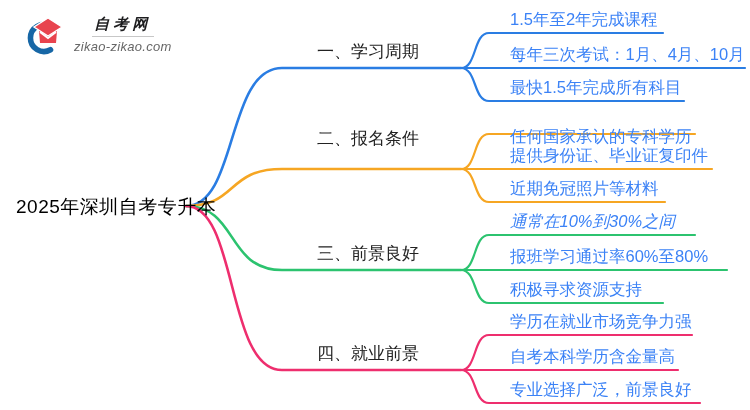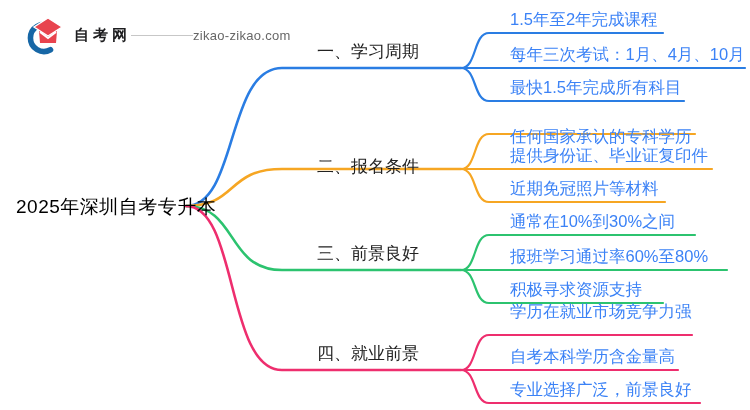--- a/index.html
+++ b/index.html
@@ -7,30 +7,30 @@
     position:relative;width:750px;height:410px;background:#ffffff;
     font-family:"Liberation Sans","DejaVu Sans",sans-serif;
     overflow:hidden;color:#222;
   }
   .stage svg.connectors{position:absolute;left:0;top:0;}
   .node{position:absolute;white-space:nowrap;line-height:1.2;}
   .central-topic{left:16px;top:196px;font-size:19px;color:#000000;letter-spacing:0.5px;}
   .branch-label{font-size:17px;left:368px;transform:translateX(-50%);color:#222;margin-top:8px;}
   .leaf-label{font-size:16.5px;left:510px;color:#3b82f6;}
   
-  .bl-0{bottom:348px;} .bl-1{bottom:233px;} .bl-2{bottom:146px;} .bl-3{bottom:46px;}
+  .bl-0{bottom:348px;} .bl-1{bottom:261px;} .bl-2{bottom:146px;} .bl-3{bottom:46px;}
   
   .lf-0-0{bottom:380px;} .lf-0-1{bottom:345px;} .lf-0-2{bottom:312px;}
   .lf-1-0{bottom:263px;} .lf-1-1{bottom:244px;} .lf-1-2{bottom:211px;}
-  .lf-2-0{bottom:178px;} .lf-2-1{bottom:143px;} .lf-2-2{bottom:110px;}
-  .lf-3-0{bottom:88px;}  .lf-3-1{bottom:43px;}  .lf-3-2{bottom:10px;}
+  .lf-2-0{bottom:178px;font-style:italic;} .lf-2-1{bottom:143px;} .lf-2-2{bottom:110px;}
+  .lf-3-0{bottom:78px;}  .lf-3-1{bottom:43px;}  .lf-3-2{bottom:10px;}
   
   .logo{position:absolute;left:26px;top:14px;display:flex;align-items:center;gap:8px;}
   .logo-icon{width:40px;height:42px;flex:0 0 auto;}
-  .logo-text{display:flex;flex-direction:row;align-items:center;}
+  .logo-text{display:flex;flex-direction:column;align-items:center;font-style:italic;}
   .logo-name{font-size:15px;font-weight:bold;color:#1d1d1f;letter-spacing:4px;line-height:1.1;}
   .logo-divider{width:62px;height:1px;background:#c7c7c7;margin:3px 0 2px 0;}
   .logo-url{font-size:13px;color:#676767;letter-spacing:0.3px;}
 </style>
 </head>
 <body>
 
 <div class="stage">
 
   <svg id="connectors" class="connectors" width="750" height="410" viewBox="0 0 750 410">

